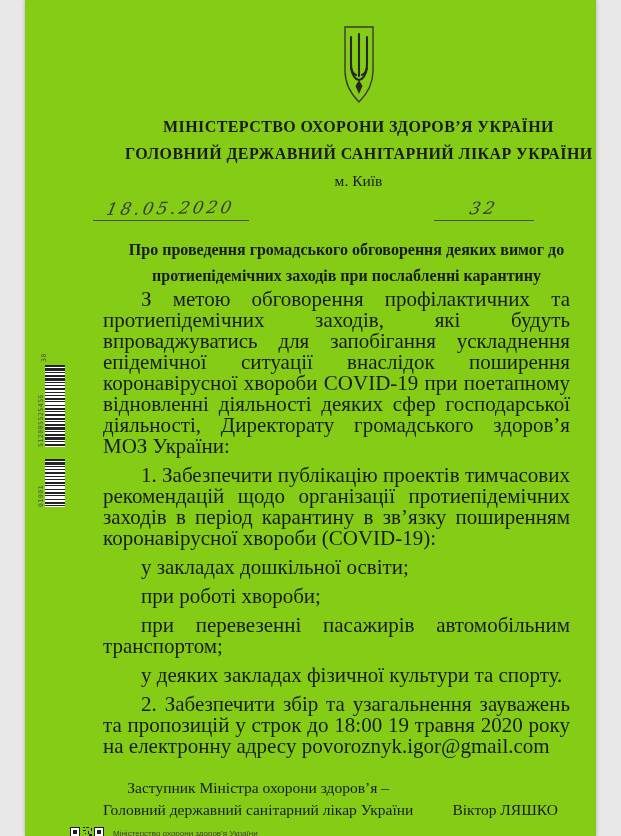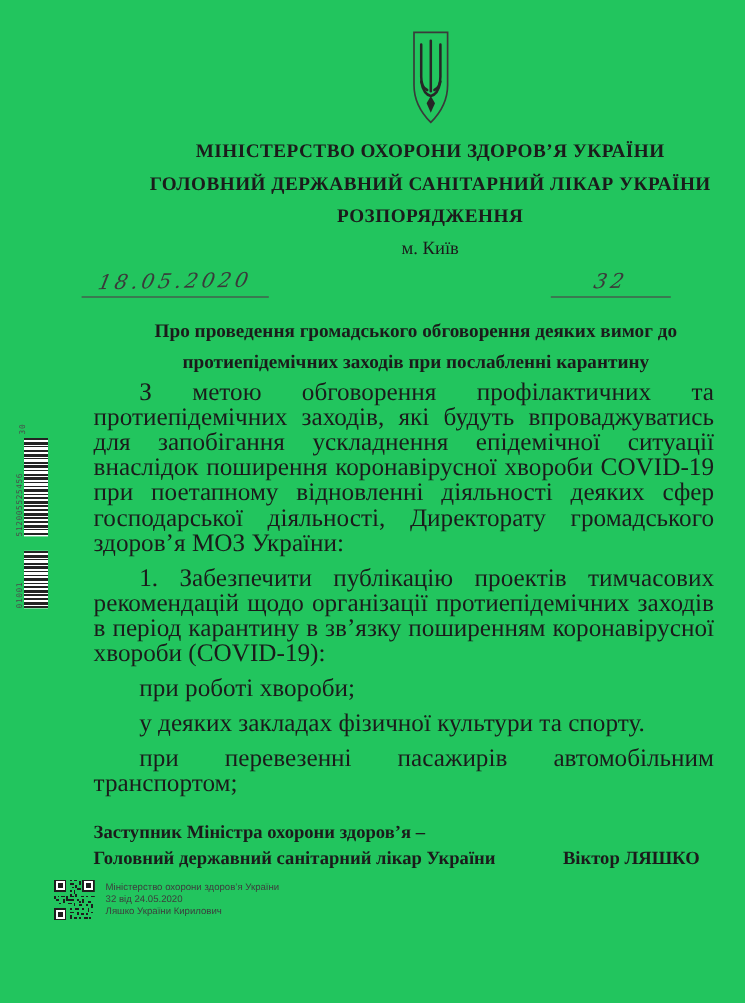--- a/index.html
+++ b/index.html
@@ -1,21 +1,21 @@
 <!DOCTYPE html>
 <html lang="uk"><head>
 <meta charset="utf-8">
 <title>Розпорядження</title>
 <style>
   html,body{margin:0;padding:0;background:#e8e8e8;}
   .page{
     position:relative;
-    width:621px;height:836px;
+    width:571px;height:836px;
     margin:0 auto;
-    background:#22c55e;
+    background:#84cc16;
     box-sizing:border-box;
     padding:24px 26px 0 78px;
     overflow:hidden;
     font-family:"Liberation Serif", serif;
     color:#1b1b1b;
     box-shadow:0 0 4px rgba(0,0,0,.25);
   }
   
   .emblem-wrap{
     width:100%;
@@ -73,22 +73,22 @@
   .par{
     margin:0 0 8px 0;
     font-size:21px;line-height:21px;
     text-align:justify;
     text-indent:38px;
   }
   
   .sig-row{
     display:flex;justify-content:space-between;align-items:flex-end;
     margin-top:20px;
-    font-weight:bold;
-    font-size:15.5px;line-height:22px;
+    font-weight:normal;
+    font-size:15.5px;line-height:22px;text-align:center;
   }
   .sig-left{max-width:380px;}
   .sig-name{white-space:nowrap;padding-right:12px;}
   
   .stamp{
     display:flex;gap:9px;align-items:flex-start;
     margin-top:6px;margin-left:-33px;
   }
   .stamp-txt{
     font-family:"Liberation Sans", sans-serif;
@@ -151,41 +151,42 @@
         <path d="M31 13 V40 Q31 49 26 51"></path>
         <path d="M15 44 Q17 55 23 56 Q29 55 31 44"></path>
       </g>
       <path d="M23 56 L19.5 62 L23 70 L26.5 62 Z" fill="#262626"></path>
     </svg>
   </div>
 
   <div class="header">
     <div class="header-line">МІНІСТЕРСТВО ОХОРОНИ ЗДОРОВ’Я УКРАЇНИ</div>
     <div class="header-line">ГОЛОВНИЙ ДЕРЖАВНИЙ САНІТАРНИЙ ЛІКАР УКРАЇНИ</div>
-    <div class="header-line">РОЗПОРЯДЖЕННЯ</div>
   </div>
 
   <div class="city">м. Київ</div>
 
   <div class="hand-row">
     <span class="hand-slot date">
       <span class="hand-text">18.05.2020</span>
     </span>
     <span class="hand-slot num">
       <span class="hand-text">32</span>
     </span>
   </div>
 
   <div class="doc-title">Про проведення громадського обговорення деяких вимог до протиепідемічних заходів при послабленні карантину</div>
 
   <p class="par">З метою обговорення профілактичних та протиепідемічних заходів, які будуть впроваджуватись для запобігання ускладнення епідемічної ситуації внаслідок поширення коронавірусної хвороби COVID-19 при поетапному відновленні діяльності деяких сфер господарської діяльності, Директорату громадського здоров’я МОЗ України:</p>
   <p class="par">1. Забезпечити публікацію проектів тимчасових рекомендацій щодо організації протиепідемічних заходів в період карантину в зв’язку поширенням коронавірусної хвороби (COVID-19):</p>
+  <p class="par">у закладах дошкільної освіти;</p>
   <p class="par">при роботі хвороби;</p>
+  <p class="par">при перевезенні пасажирів автомобільним транспортом;</p>
   <p class="par">у деяких закладах фізичної культури та спорту.</p>
-  <p class="par">при перевезенні пасажирів автомобільним транспортом;</p>
+  <p class="par">2. Забезпечити збір та узагальнення зауважень та пропозицій у строк до 18:00 19 травня 2020 року на електронну адресу povoroznyk.igor@gmail.com</p>
 
   <div class="sig-row">
     <div class="sig-left">
       <div>Заступник Міністра охорони здоров’я –</div>
       <div>Головний державний санітарний лікар України</div>
     </div>
     <div class="sig-name">Віктор ЛЯШКО</div>
   </div>
 
   <div class="stamp">

